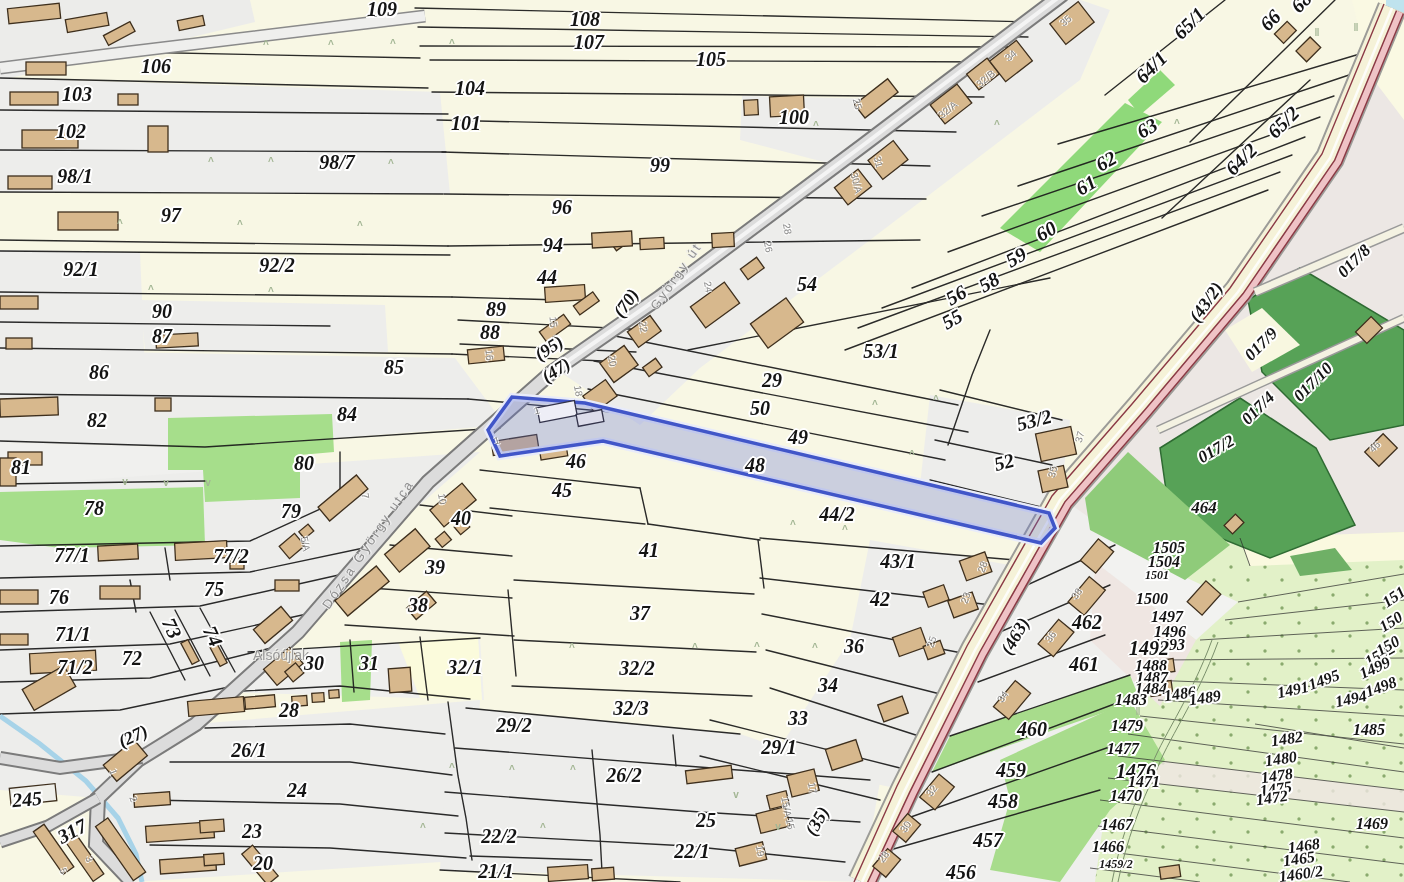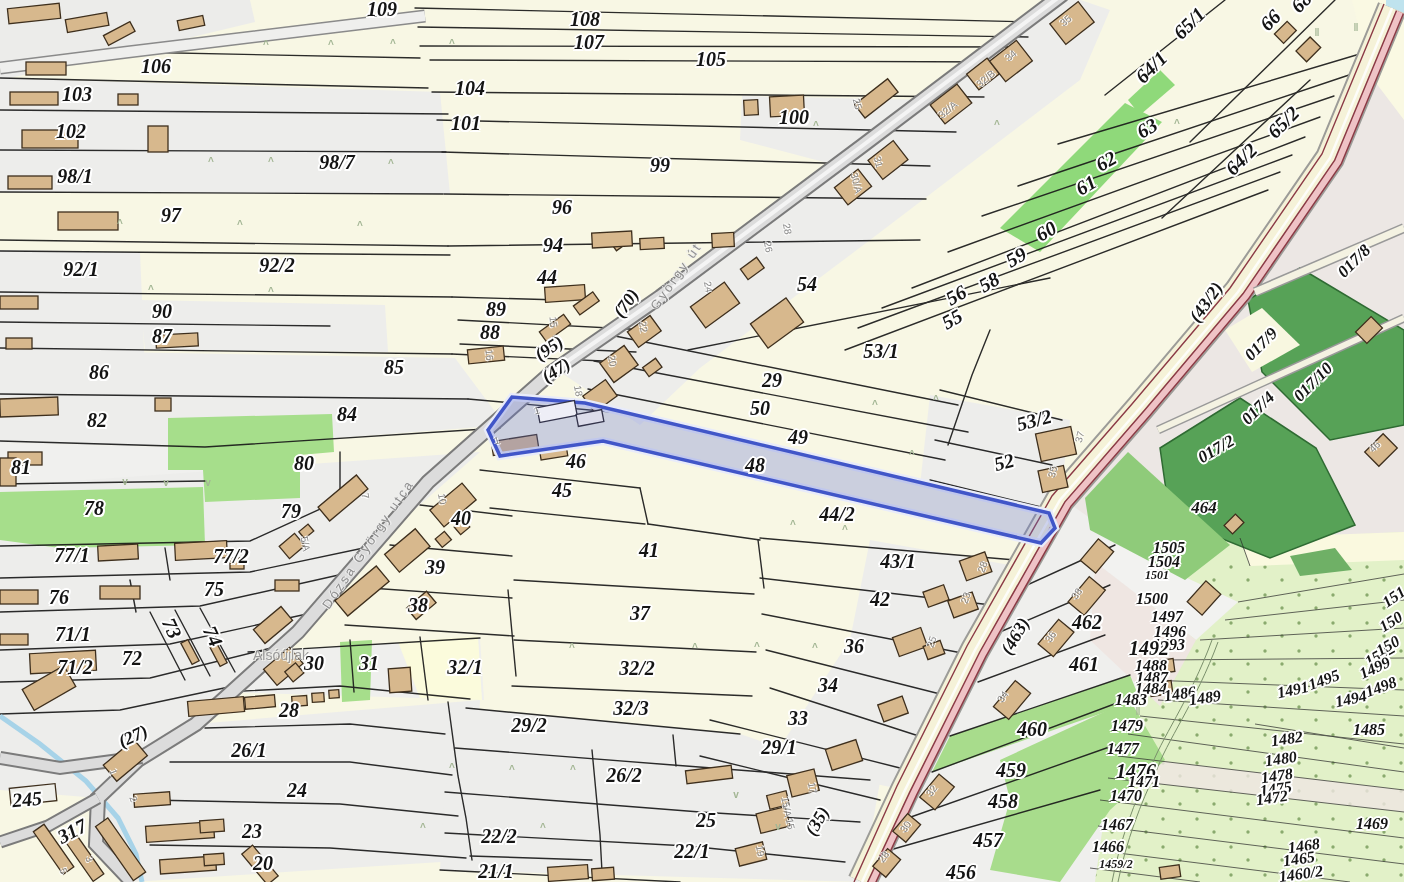--- a/index.html
+++ b/index.html
@@ -487,21 +487,21 @@
     <span class="lbl parcel" style="left: 289px; top: 710px;">28</span>
     <span class="lbl parcel" style="left: 249px; top: 750px;">26/1</span>
     <span class="lbl parcel" style="left: 297px; top: 790px;">24</span>
     <span class="lbl parcel" style="left: 252px; top: 831px;">23</span>
     <span class="lbl parcel" style="left: 263px; top: 863px;">20</span>
     <span class="lbl parcel" style="left: 314px; top: 663px;">30</span>
     <span class="lbl parcel" style="left: 369px; top: 663px;">31</span>
     <span class="lbl parcel" style="left: 465px; top: 667px;">32/1</span>
     <span class="lbl parcel" style="left: 499px; top: 836px;">22/2</span>
     <span class="lbl parcel" style="left: 496px; top: 871px;">21/1</span>
-    <span class="lbl parcel" style="left: 529px; top: 725px; text-align: right;">29/2</span>
+    <span class="lbl parcel" style="left: 514px; top: 725px; text-align: right;">29/2</span>
     <span class="lbl parcel" style="left: 624px; top: 775px;">26/2</span>
     <span class="lbl parcel" style="left: 692px; top: 851px;">22/1</span>
     <span class="lbl parcel" style="left: 706px; top: 820px;">25</span>
     <span class="lbl parcel" style="left: 640px; top: 613px;">37</span>
     <span class="lbl parcel" style="left: 637px; top: 668px;">32/2</span>
     <span class="lbl parcel" style="left: 631px; top: 708px;">32/3</span>
     <span class="lbl parcel" style="left: 418px; top: 605px;">38</span>
     <span class="lbl parcel" style="left: 435px; top: 567px;">39</span>
     <span class="lbl parcel" style="left: 461px; top: 518px;">40</span>
     <span class="lbl parcel" style="left: 649px; top: 550px;">41</span>

